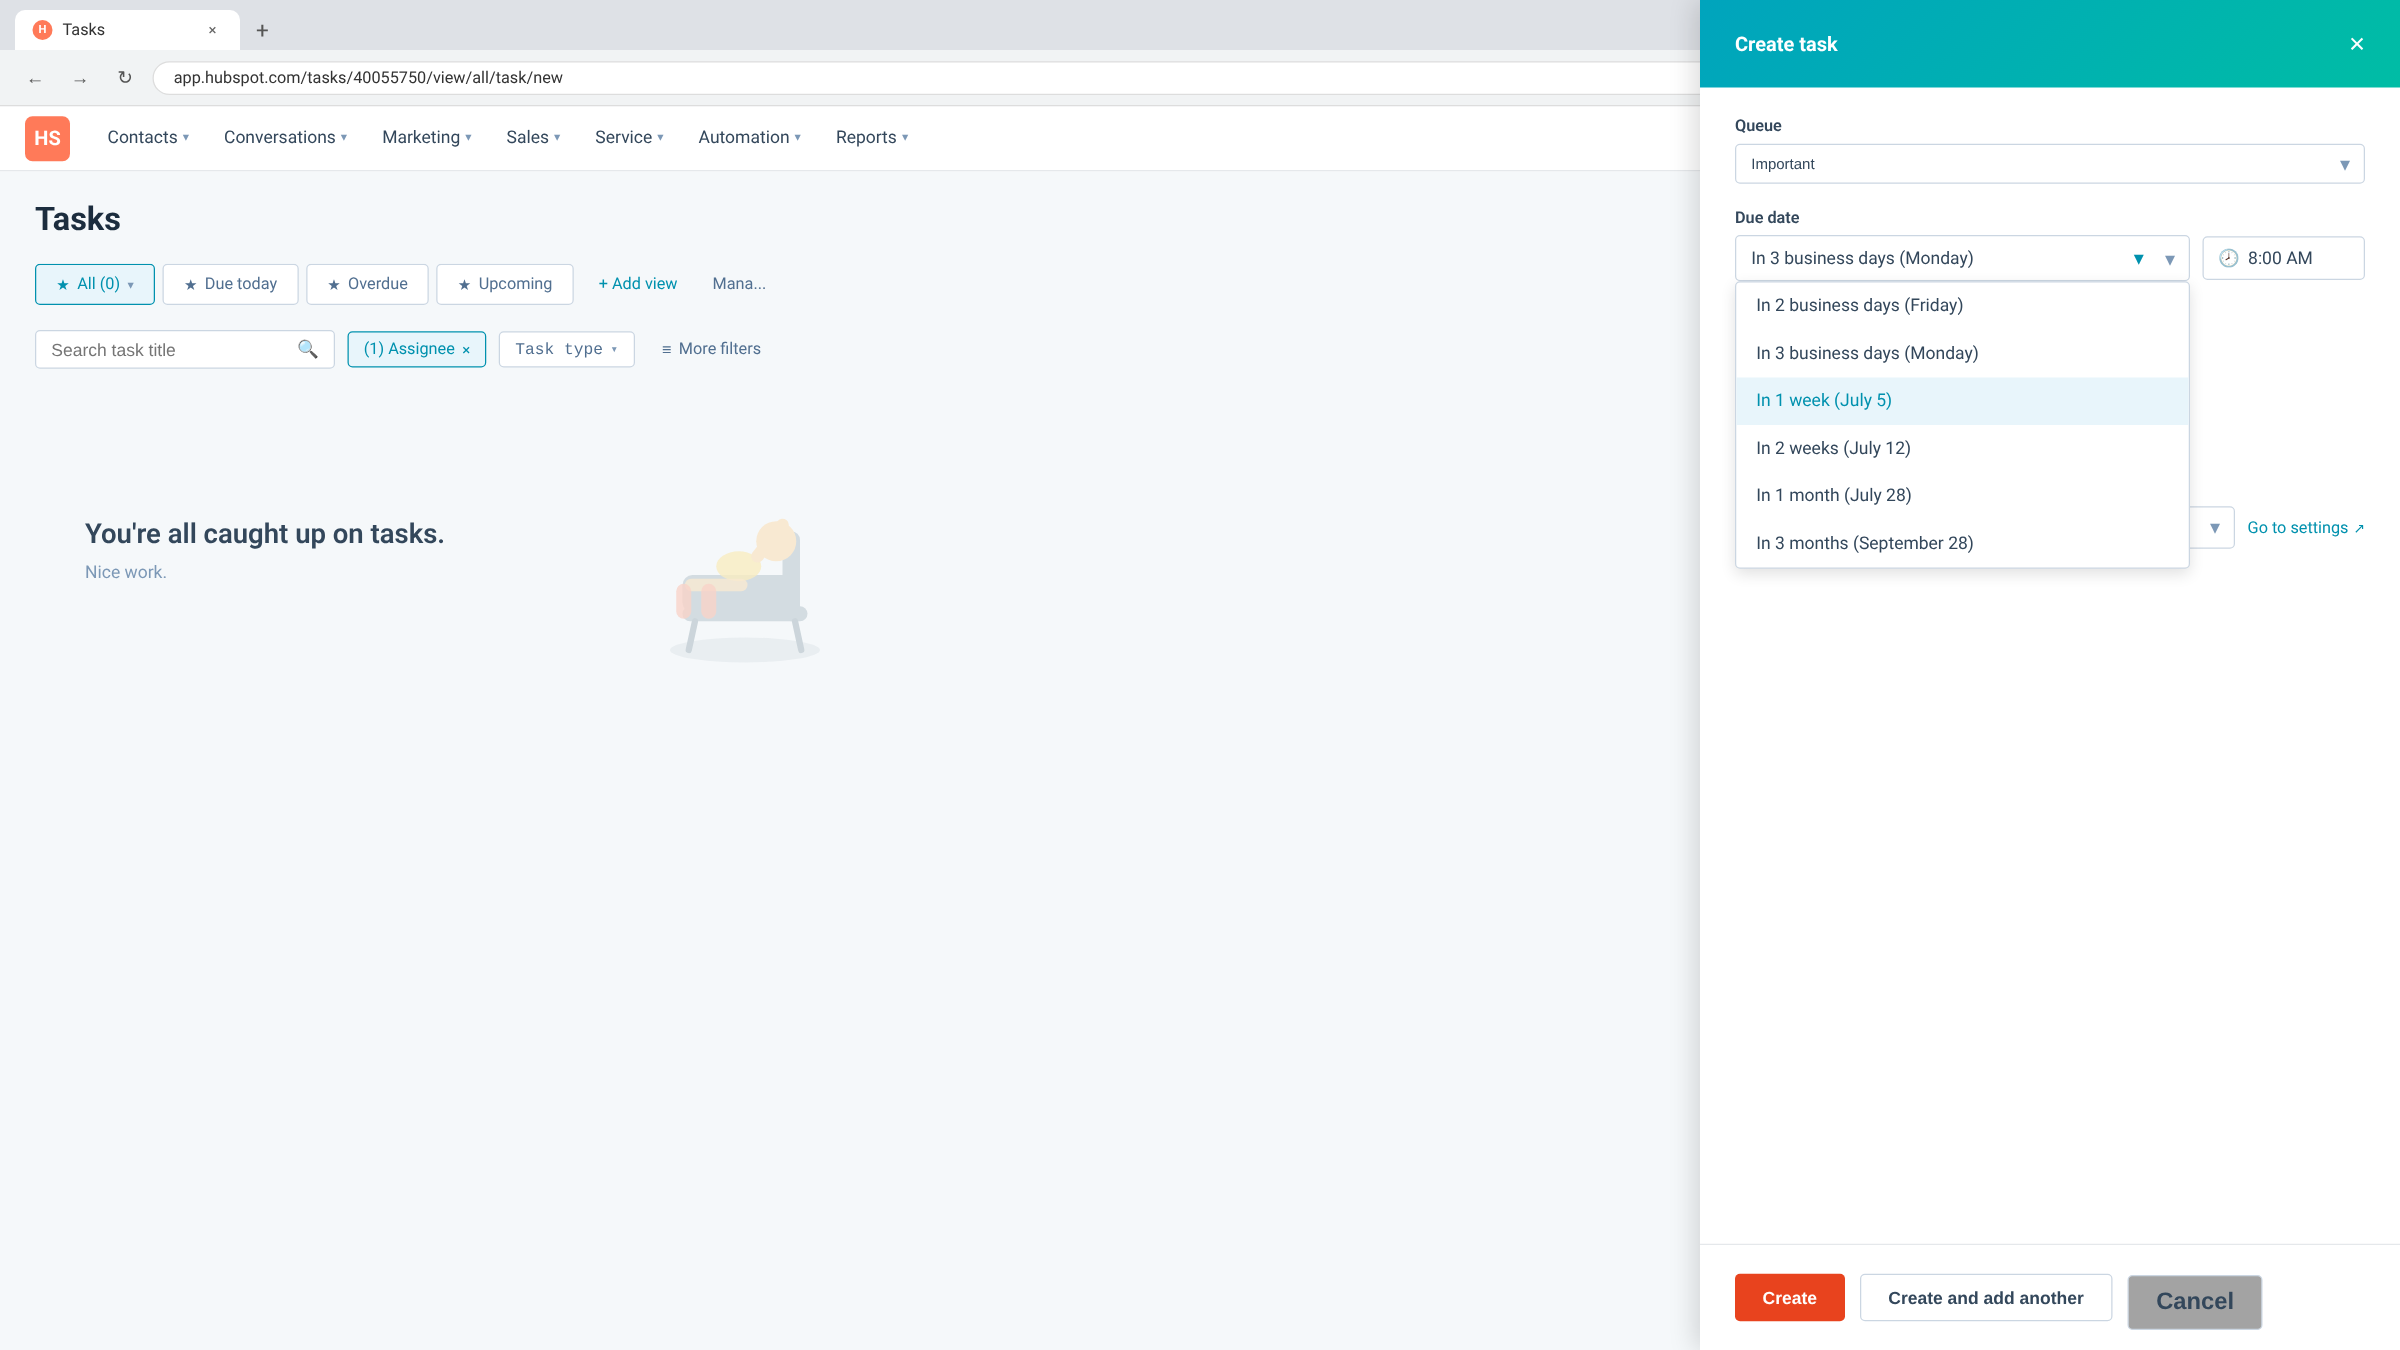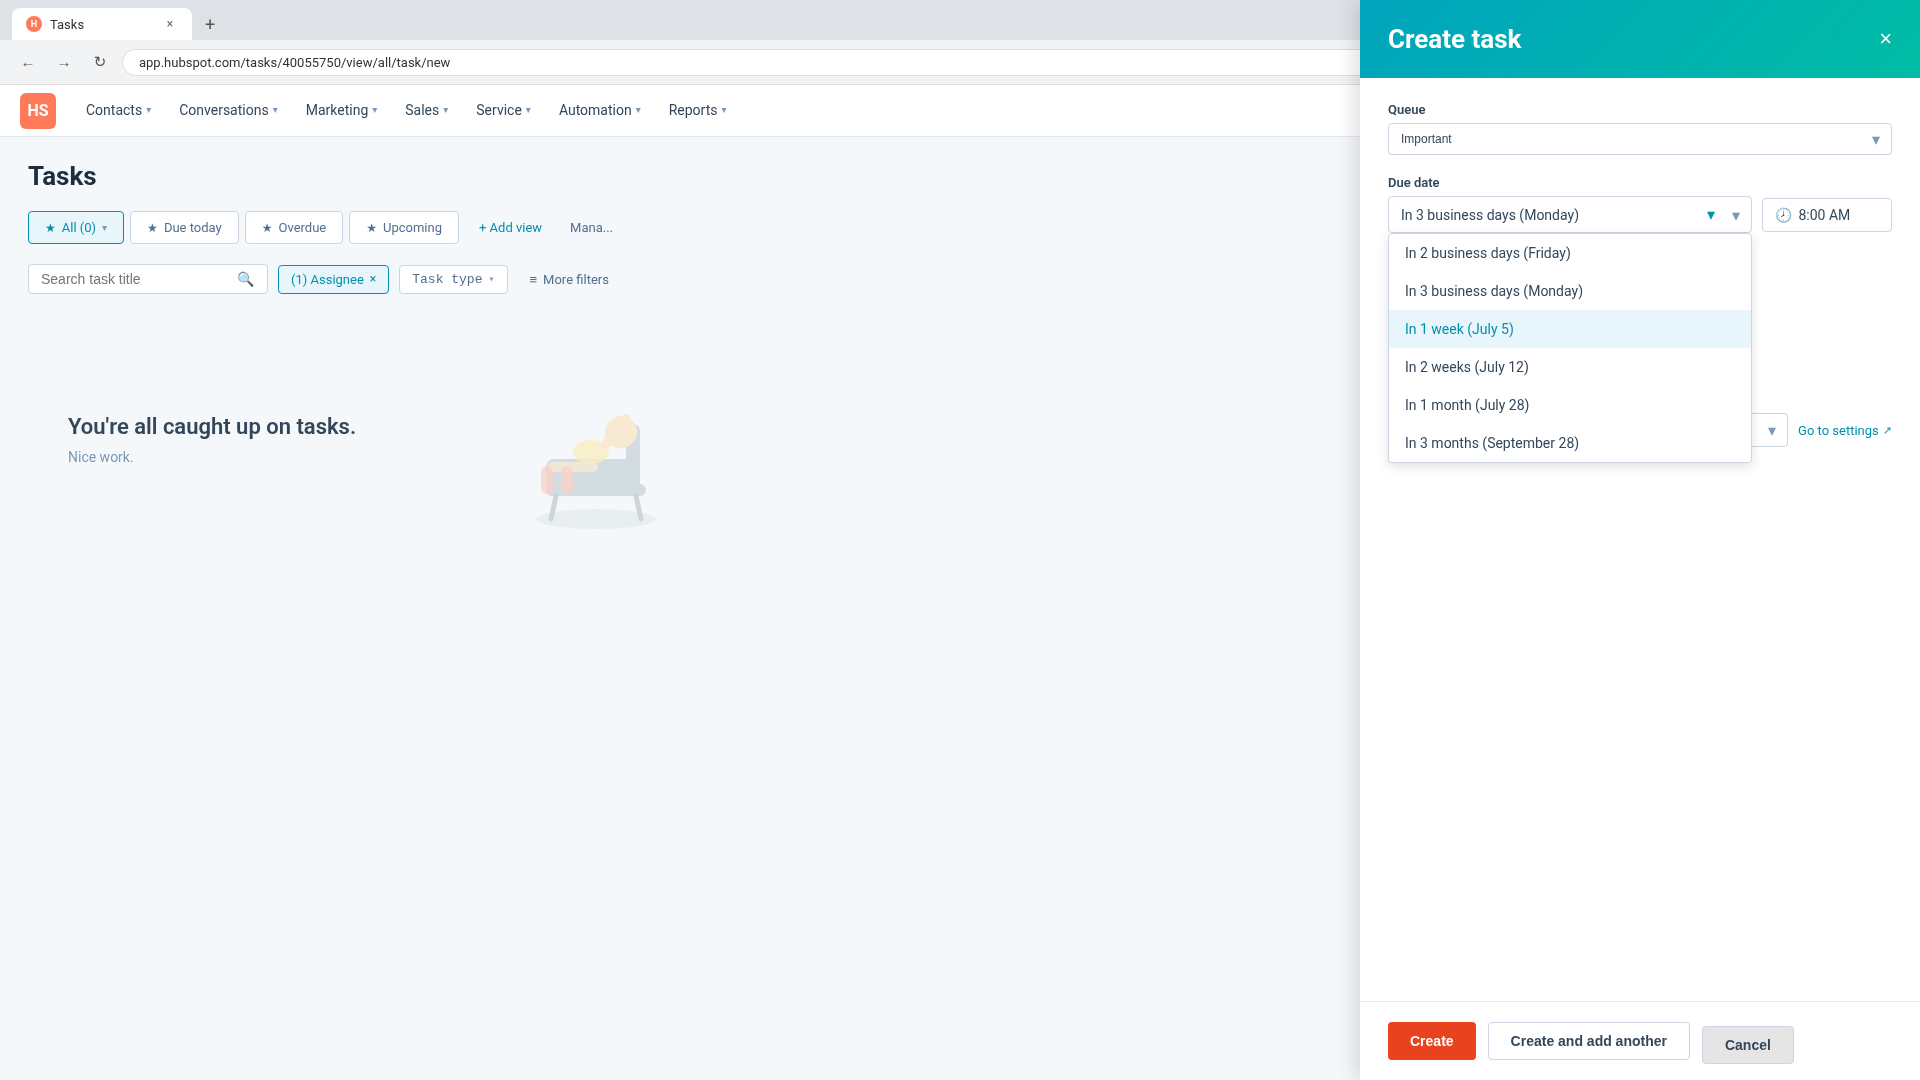--- a/index.html
+++ b/index.html
@@ -46,21 +46,21 @@
     .more-filters-btn { display: flex; align-items: center; gap: 6px; padding: 6px 12px; color: #516f90; font-size: 13px; cursor: pointer; }
 
     
     .empty-state { display: flex; flex-direction: column; align-items: flex-start; padding: 60px 40px; }
     .empty-text { font-size: 22px; font-weight: 600; color: #33475b; margin-bottom: 10px; }
     .empty-sub { font-size: 14px; color: #7c98b6; }
 
     
     .panel-overlay { position: fixed; right: 0; top: 0; width: 560px; height: 100%; background: #fff; box-shadow: -4px 0 20px rgba(0,0,0,0.15); z-index: 100; display: flex; flex-direction: column; }
     .panel-header { background: linear-gradient(135deg, #00a4bd, #00bda5); padding: 24px 28px; display: flex; align-items: center; justify-content: space-between; }
-    .panel-title { font-size: 26px; font-weight: 700; color: #fff; }
+    .panel-title { font-size: 16px; font-weight: 700; color: #fff; }
     .panel-close { color: #fff; font-size: 22px; cursor: pointer; background: none; border: none; line-height: 1; }
     .panel-body { flex: 1; padding: 24px 28px; overflow-y: auto; }
     .panel-footer { padding: 16px 28px; border-top: 1px solid #e5e8eb; display: flex; align-items: center; gap: 12px; flex-wrap: wrap; }
 
     
     .form-group { margin-bottom: 20px; }
     .form-label { font-size: 13px; font-weight: 600; color: #33475b; margin-bottom: 6px; display: block; }
     .form-select { width: 100%; border: 1px solid #cbd6e2; border-radius: 4px; padding: 8px 36px 8px 12px; font-size: 12px; color: #33475b; background: #fff; appearance: none; cursor: pointer; position: relative; }
     .select-wrapper { position: relative; }
     .select-wrapper::after { content: '▾'; position: absolute; right: 12px; top: 50%; transform: translateY(-50%); color: #7c98b6; pointer-events: none; }
@@ -84,21 +84,21 @@
     .remind-row { display: flex; align-items: center; gap: 10px; }
     .remind-select-wrapper { position: relative; flex: 1; }
     .remind-select { width: 100%; border: 1px solid #cbd6e2; border-radius: 4px; padding: 8px 36px 8px 12px; font-size: 14px; color: #33475b; background: #fff; appearance: none; cursor: pointer; }
     .remind-select-wrapper::after { content: '▾'; position: absolute; right: 12px; top: 50%; transform: translateY(-50%); color: #7c98b6; pointer-events: none; }
     .go-to-settings { color: #0091ae; font-size: 13px; cursor: pointer; display: flex; align-items: center; gap: 4px; white-space: nowrap; }
     .go-to-settings-icon { font-size: 11px; }
 
     
     .btn-create { background: #e8431e; color: #fff; border: none; border-radius: 4px; padding: 10px 22px; font-size: 14px; font-weight: 600; cursor: pointer; }
     .btn-add-another { background: #fff; color: #33475b; border: 1px solid #cbd6e2; border-radius: 4px; padding: 10px 22px; font-size: 14px; font-weight: 600; cursor: pointer; }
-    .btn-cancel { background: #e5e5e5; color: #33475b; border: 1px solid #cbd6e2; border-radius: 4px; padding: 10px 22px; font-size: 14px; font-weight: 600; cursor: pointer; }
+    .btn-cancel { background: #a3a3a3; color: #33475b; border: 1px solid #cbd6e2; border-radius: 4px; padding: 10px 22px; font-size: 19px; font-weight: 600; cursor: pointer; }
     
     .chair-svg { opacity: 0.6; }
 
     
     .dropdown-scroll::-webkit-scrollbar { width: 6px; }
     .dropdown-scroll::-webkit-scrollbar-track { background: #f1f3f4; }
     .dropdown-scroll::-webkit-scrollbar-thumb { background: #cbd6e2; border-radius: 3px; }
   </style>
 </head>
 <body>

